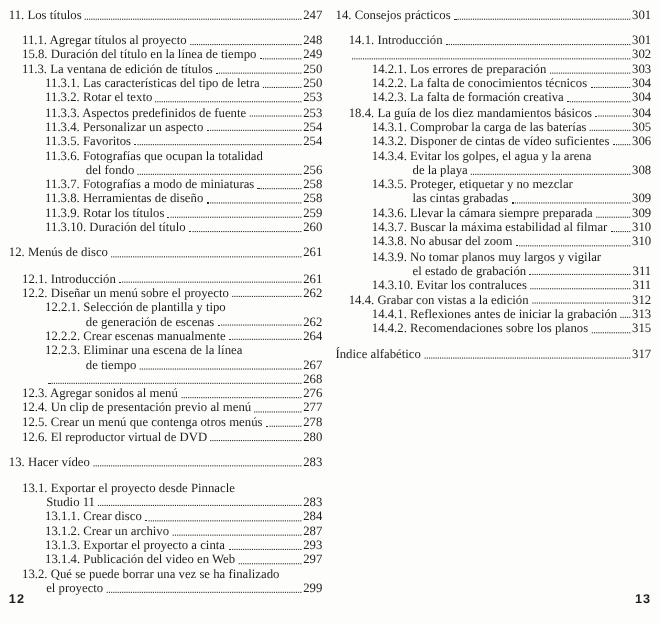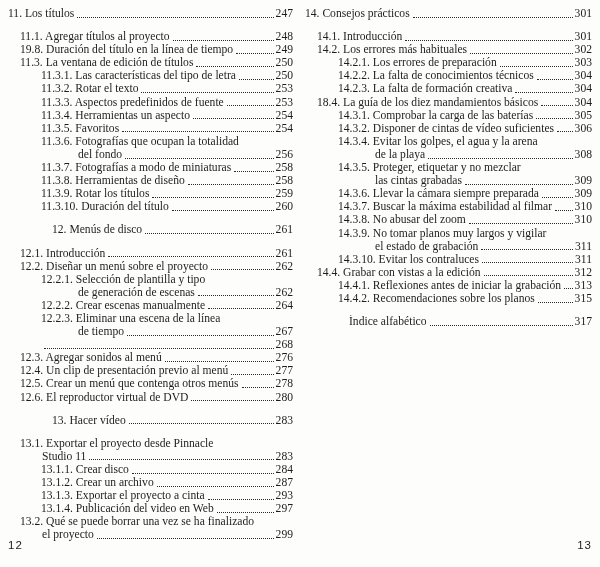--- a/index.html
+++ b/index.html
@@ -29,27 +29,27 @@
     min-width: 4px;
     align-self: flex-end;
     margin: 0 2px 2.5px 3px;
     border-bottom: 1.6px dotted #2a2a28;
   }
   .lvl-1  { padding-left: 0; }
   .lvl-2  { padding-left: 12px; }
   .lvl-3  { padding-left: 33px; }
   .lvl-c2 { padding-left: 34px; }
   .lvl-c3 { padding-left: 70px; }
-  .g-before { margin-top: 10px; margin-left: 44px; }
+  .g-before { margin-top: 10px; }
   .g-after  { margin-bottom: 10px; align-items: flex-end; }
   .folio {
     position: absolute;
     top: 539px;
     font-family: "Liberation Sans", sans-serif;
-    font-weight: normal;
+    font-weight: bold;
     font-size: 11.5px;
     letter-spacing: 1px;
   }
   .folio-l { left: 8px; }
   .folio-r { right: 8px; }
 </style>
 </head>
 <body>
 
 <div>
@@ -60,21 +60,21 @@
     <span class="t">11. Los títulos</span>
     <span class="leader"></span>
     <span class="pg">247</span>
   </div>
         <div class="row lvl-2">
     <span class="t">11.1. Agregar títulos al proyecto</span>
     <span class="leader"></span>
     <span class="pg">248</span>
   </div>
         <div class="row lvl-2">
-    <span class="t">19.8. Duración del título en la línea de tiempo</span>
+    <span class="t">15.8. Duración del título en la línea de tiempo</span>
     <span class="leader"></span>
     <span class="pg">249</span>
   </div>
         <div class="row lvl-2">
     <span class="t">11.3. La ventana de edición de títulos</span>
     <span class="leader"></span>
     <span class="pg">250</span>
   </div>
         <div class="row lvl-3">
     <span class="t">11.3.1. Las características del tipo de letra</span>
@@ -85,21 +85,21 @@
     <span class="t">11.3.2. Rotar el texto</span>
     <span class="leader"></span>
     <span class="pg">253</span>
   </div>
         <div class="row lvl-3">
     <span class="t">11.3.3. Aspectos predefinidos de fuente</span>
     <span class="leader"></span>
     <span class="pg">253</span>
   </div>
         <div class="row lvl-3">
-    <span class="t">11.3.4. Herramientas un aspecto</span>
+    <span class="t">11.3.4. Personalizar un aspecto</span>
     <span class="leader"></span>
     <span class="pg">254</span>
   </div>
         <div class="row lvl-3">
     <span class="t">11.3.5. Favoritos</span>
     <span class="leader"></span>
     <span class="pg">254</span>
   </div>
         <div class="row lvl-3">
     <span class="t">11.3.6. Fotografías que ocupan la totalidad</span>
@@ -244,21 +244,20 @@
     <span class="t">14. Consejos prácticos</span>
     <span class="leader"></span>
     <span class="pg">301</span>
   </div>
         <div class="row lvl-2">
     <span class="t">14.1. Introducción</span>
     <span class="leader"></span>
     <span class="pg">301</span>
   </div>
         <div class="row lvl-2">
-    <span class="t">14.2. Los errores más habituales</span>
     <span class="leader"></span>
     <span class="pg">302</span>
   </div>
         <div class="row lvl-3">
     <span class="t">14.2.1. Los errores de preparación</span>
     <span class="leader"></span>
     <span class="pg">303</span>
   </div>
         <div class="row lvl-3">
     <span class="t">14.2.2. La falta de conocimientos técnicos</span>

